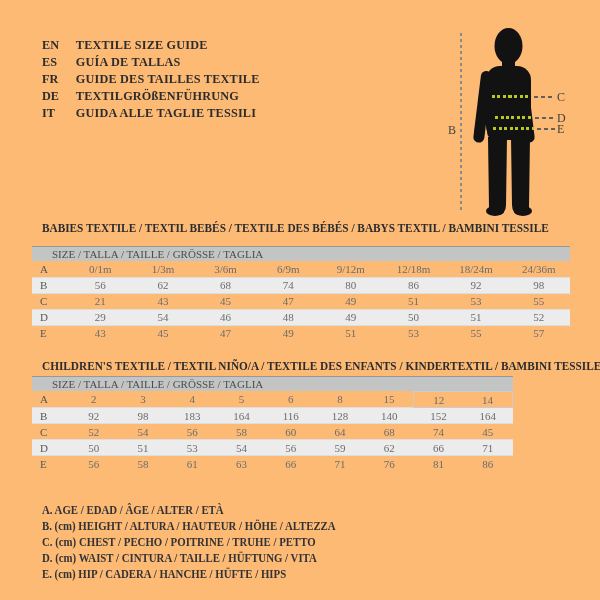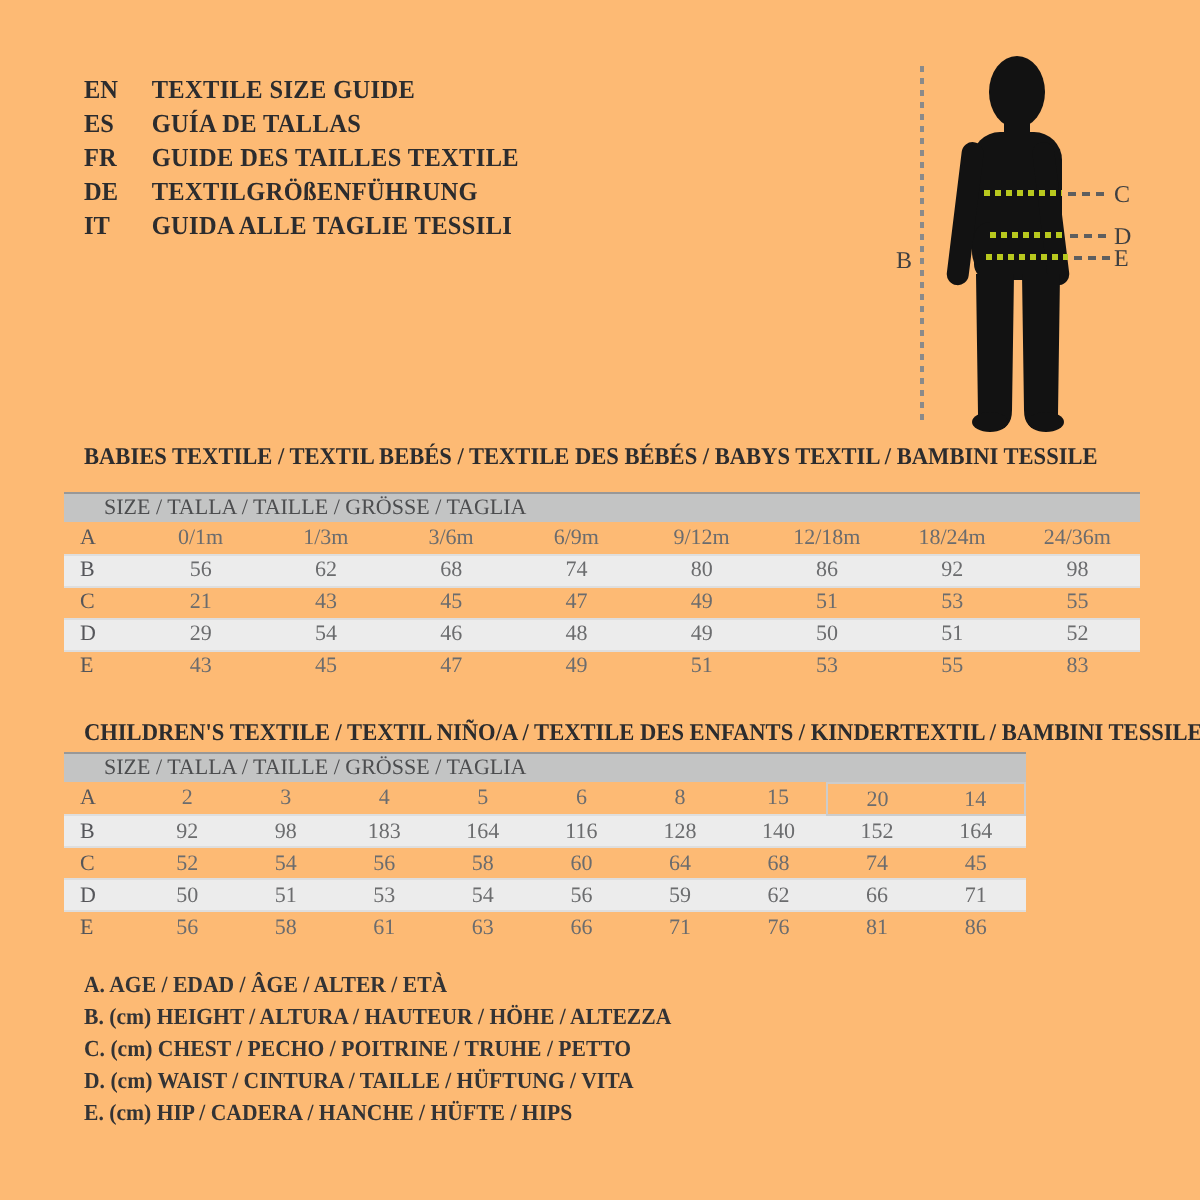--- a/index.html
+++ b/index.html
@@ -33,21 +33,21 @@
   .size-table th{width:28px;text-align:left;padding-left:8px;font-weight:normal;color:#55565a;}
   .size-table td{text-align:center;padding:0;}
   .size-table tr{height:16px;}
   .size-table tr.stripe{background:var(--stripe-bg);border-top:1px solid #dedede;border-bottom:1px solid #dedede;}
   td.boxed-l{border:1px solid #cccccc;border-right:none;}
   td.boxed-r{border:1px solid #cccccc;border-left:none;}
   #babies-table{left:32px;top:261px;width:538px;}
   #children-table{left:32px;top:391px;width:481px;}
 
   
-  .legend-block{position:absolute;left:42px;top:485px;}
+  .legend-block{position:absolute;left:42px;top:502px;}
   .legend-line{height:16px;line-height:16px;font-weight:bold;font-size:11.5px;color:#333335;
                transform:scaleX(.94);transform-origin:0 50%;white-space:nowrap;}
 </style>
 </head>
 <body>
 
 <div class="canvas">
 
   <div class="lang-block">
       <div class="lang-row">
@@ -156,41 +156,41 @@
         </tr>
         <tr>
           <th>E</th>
           <td>43</td>
           <td>45</td>
           <td>47</td>
           <td>49</td>
           <td>51</td>
           <td>53</td>
           <td>55</td>
-          <td>83</td>
+          <td>57</td>
         </tr>
       </tbody>
   </table>
 
   <div class="tbl-title" style="top:359px;">CHILDREN'S TEXTILE / TEXTIL NIÑO/A / TEXTILE DES ENFANTS / KINDERTEXTIL / BAMBINI TESSILE</div>
   <div class="size-bar" style="left:32px;top:376px;width:481px;">
     <span>SIZE / TALLA / TAILLE / GRÖSSE / TAGLIA</span>
   </div>
   <table class="size-table" id="children-table">
     <tbody id="children-rows">
         <tr>
           <th>A</th>
           <td>2</td>
           <td>3</td>
           <td>4</td>
           <td>5</td>
           <td>6</td>
           <td>8</td>
           <td>15</td>
-          <td class="boxed-l">20</td>
+          <td class="boxed-l">12</td>
           <td class="boxed-r">14</td>
         </tr>
         <tr class="stripe">
           <th>B</th>
           <td>92</td>
           <td>98</td>
           <td>183</td>
           <td>164</td>
           <td>116</td>
           <td>128</td>

